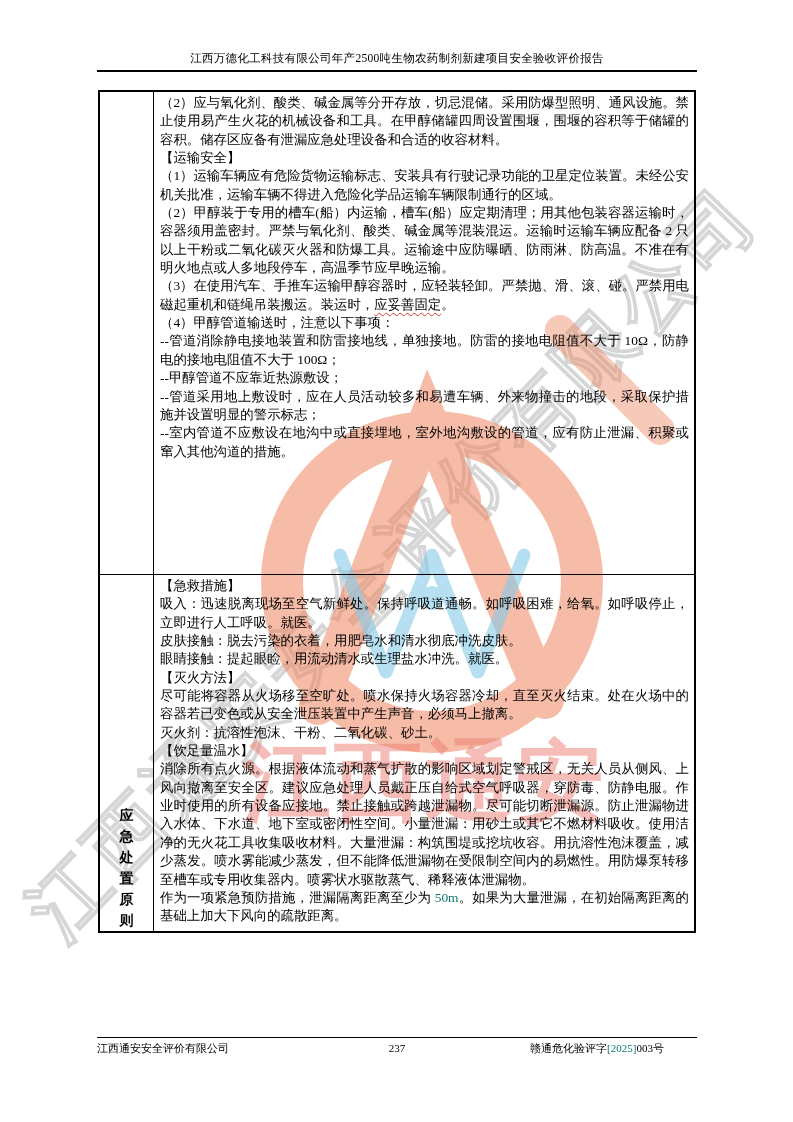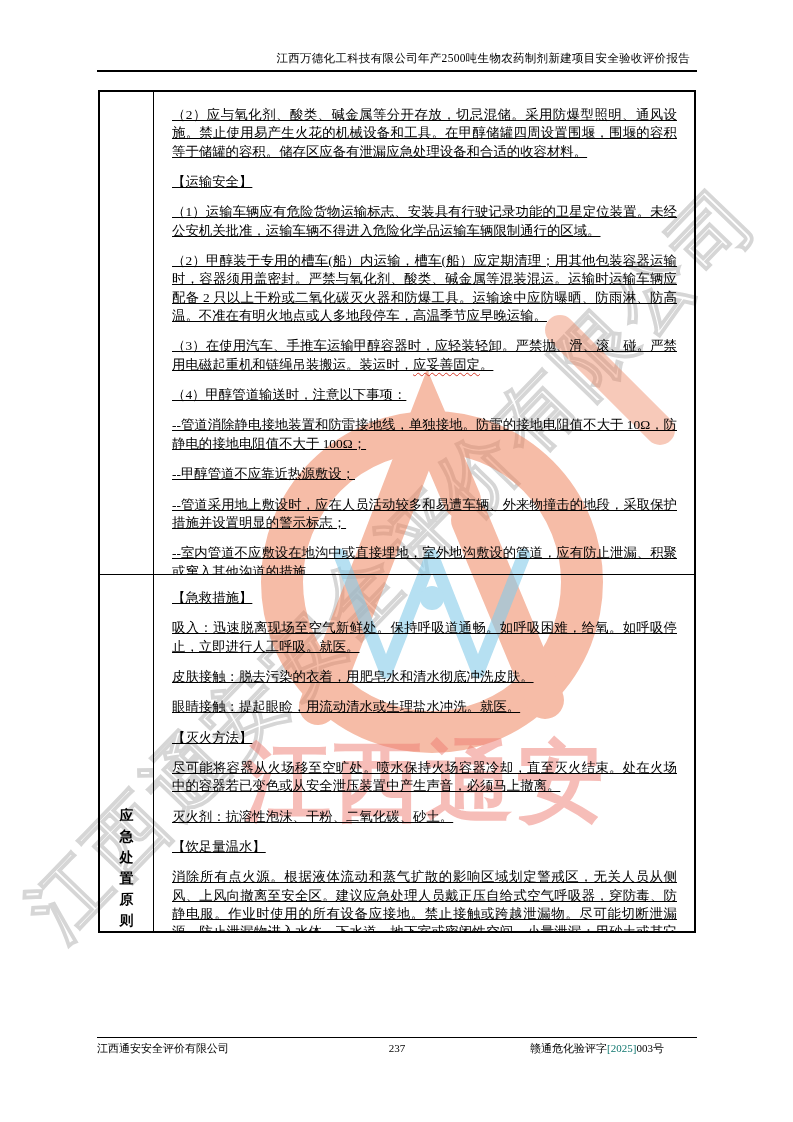--- a/index.html
+++ b/index.html
@@ -7,22 +7,22 @@
     width:793px;height:1122px;position:relative;background:#ffffff;
     font-family:"Liberation Serif","DejaVu Serif",serif;color:#000;
     overflow:hidden;
   }
   .page{position:absolute;inset:0;}
   
   .wm{position:absolute;left:0;top:0;z-index:0;}
   
   .content{position:relative;z-index:1;}
   .header-title{
-    position:absolute;top:51px;left:90px;width:600px;
-    text-align:right;font-size:11.5px;letter-spacing:.3px;white-space:nowrap;
+    position:absolute;top:51px;left:97px;width:600px;
+    text-align:center;font-size:11.5px;letter-spacing:.3px;white-space:nowrap;
   }
   .header-rule{
     position:absolute;top:70px;left:97px;width:600px;
     border-top:2px solid #000;
   }
   .doc-table{
     position:absolute;top:90px;left:98px;width:598px;
     border:2px solid #000;box-sizing:border-box;background:transparent;
   }
   .trow{display:flex;box-sizing:border-box;}
@@ -35,21 +35,21 @@
   }
   .vlabel{
     width:15px;font-size:14px;font-weight:bold;line-height:21px;
     text-align:center;word-break:break-all;
   }
   .content-cell{
     flex:1;min-width:0;padding:2px 5px 0 6px;box-sizing:border-box;
     font-size:13.4px;line-height:18.35px;overflow:hidden;
   }
   .para{
-    margin:12px;text-align:justify;text-justify:inter-character;text-decoration:underline;
+    margin:0;text-align:justify;text-justify:inter-character;
   }
   .wavy{
     text-decoration-line:underline;text-decoration-style:wavy;
     text-decoration-color:#d23a2a;text-decoration-thickness:1px;
     text-underline-offset:3px;
   }
   .blue{color:#0f766e;}
   .footer-rule{
     position:absolute;top:1037px;left:97px;width:600px;
     border-top:1.5px solid #000;

